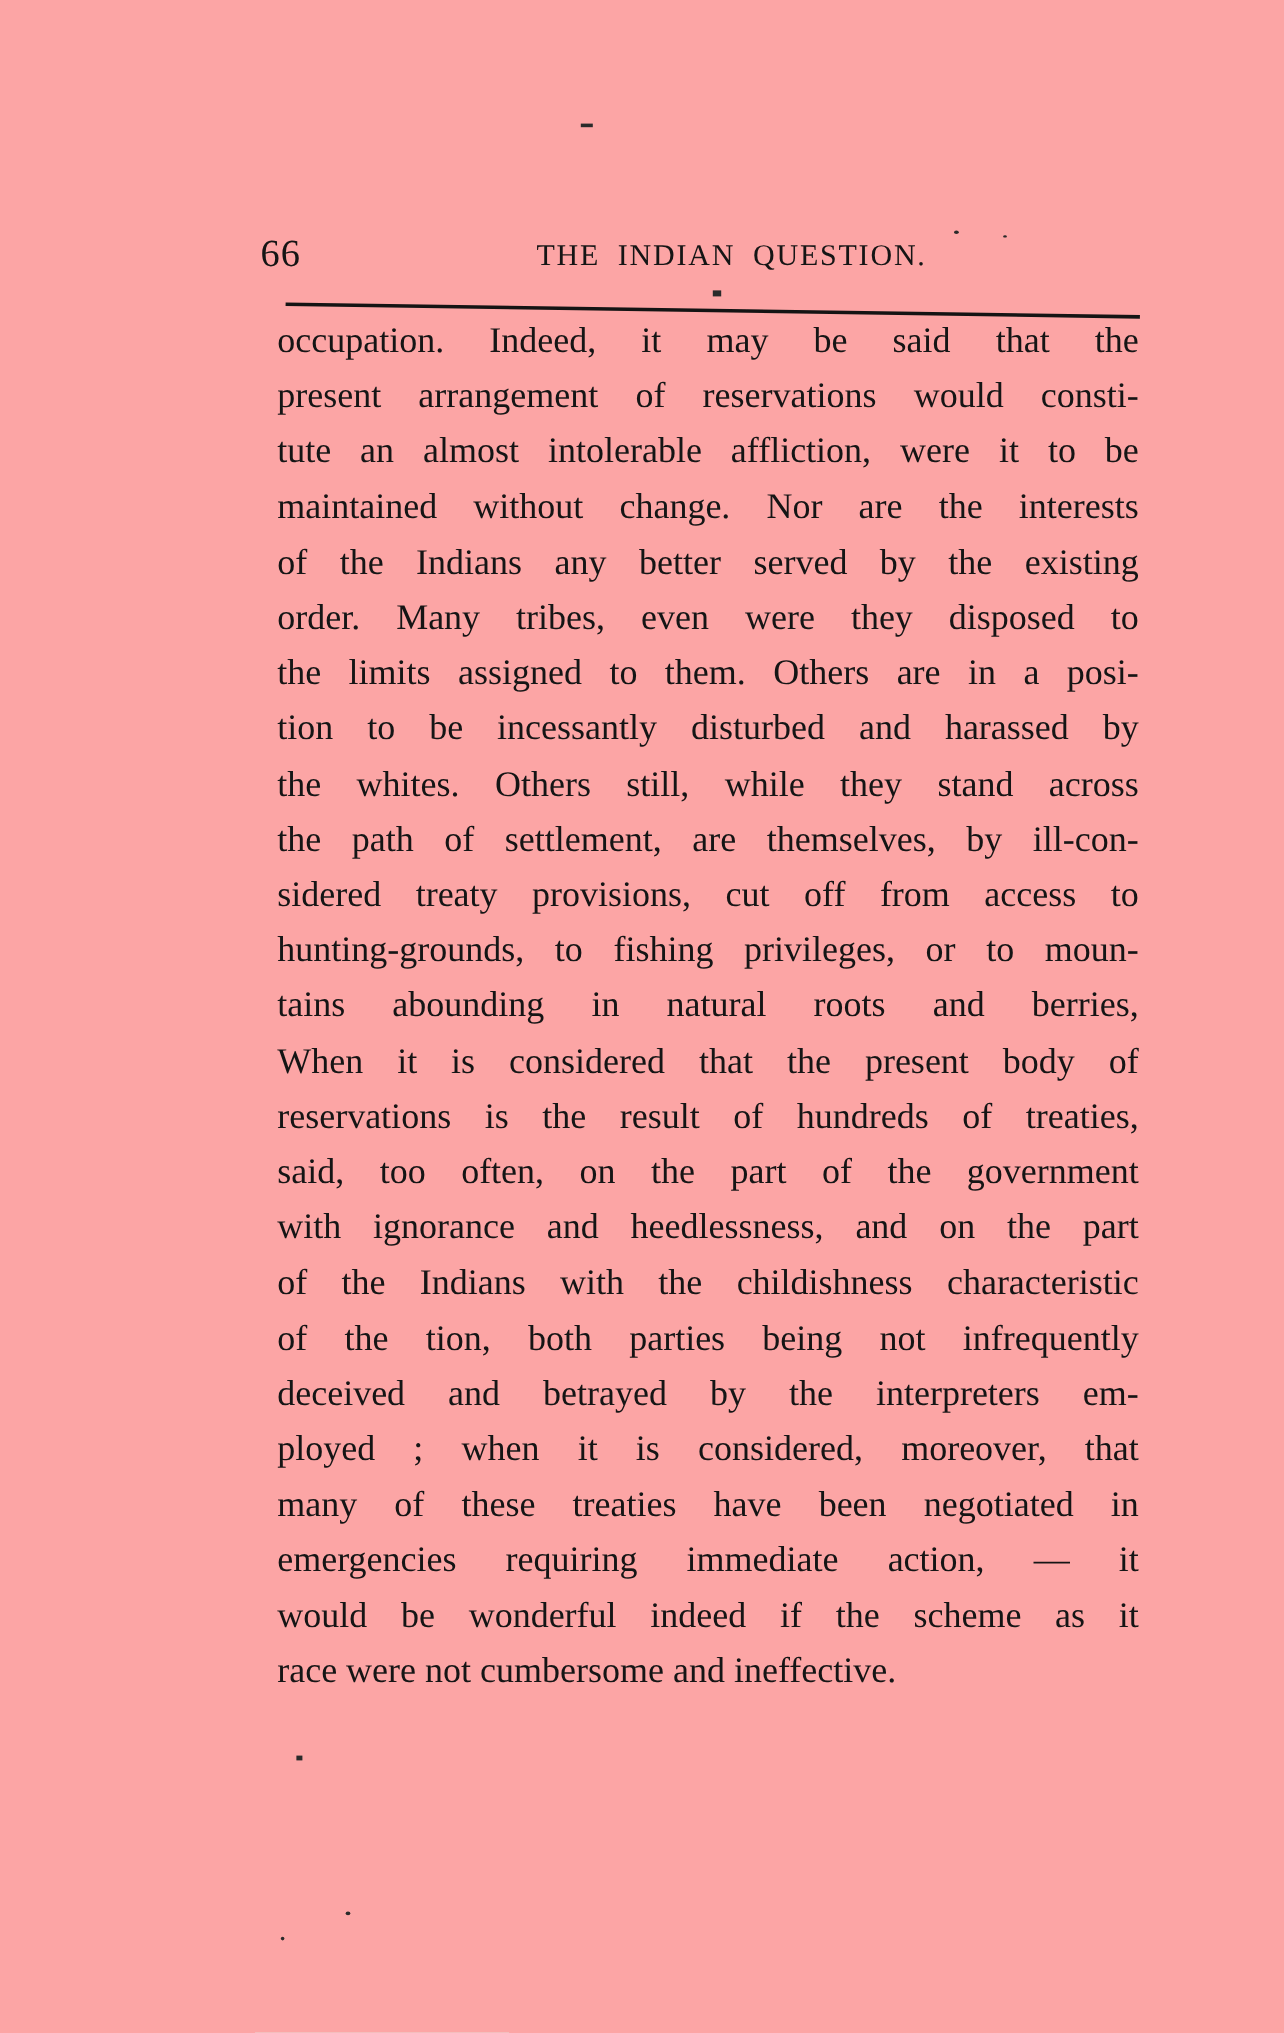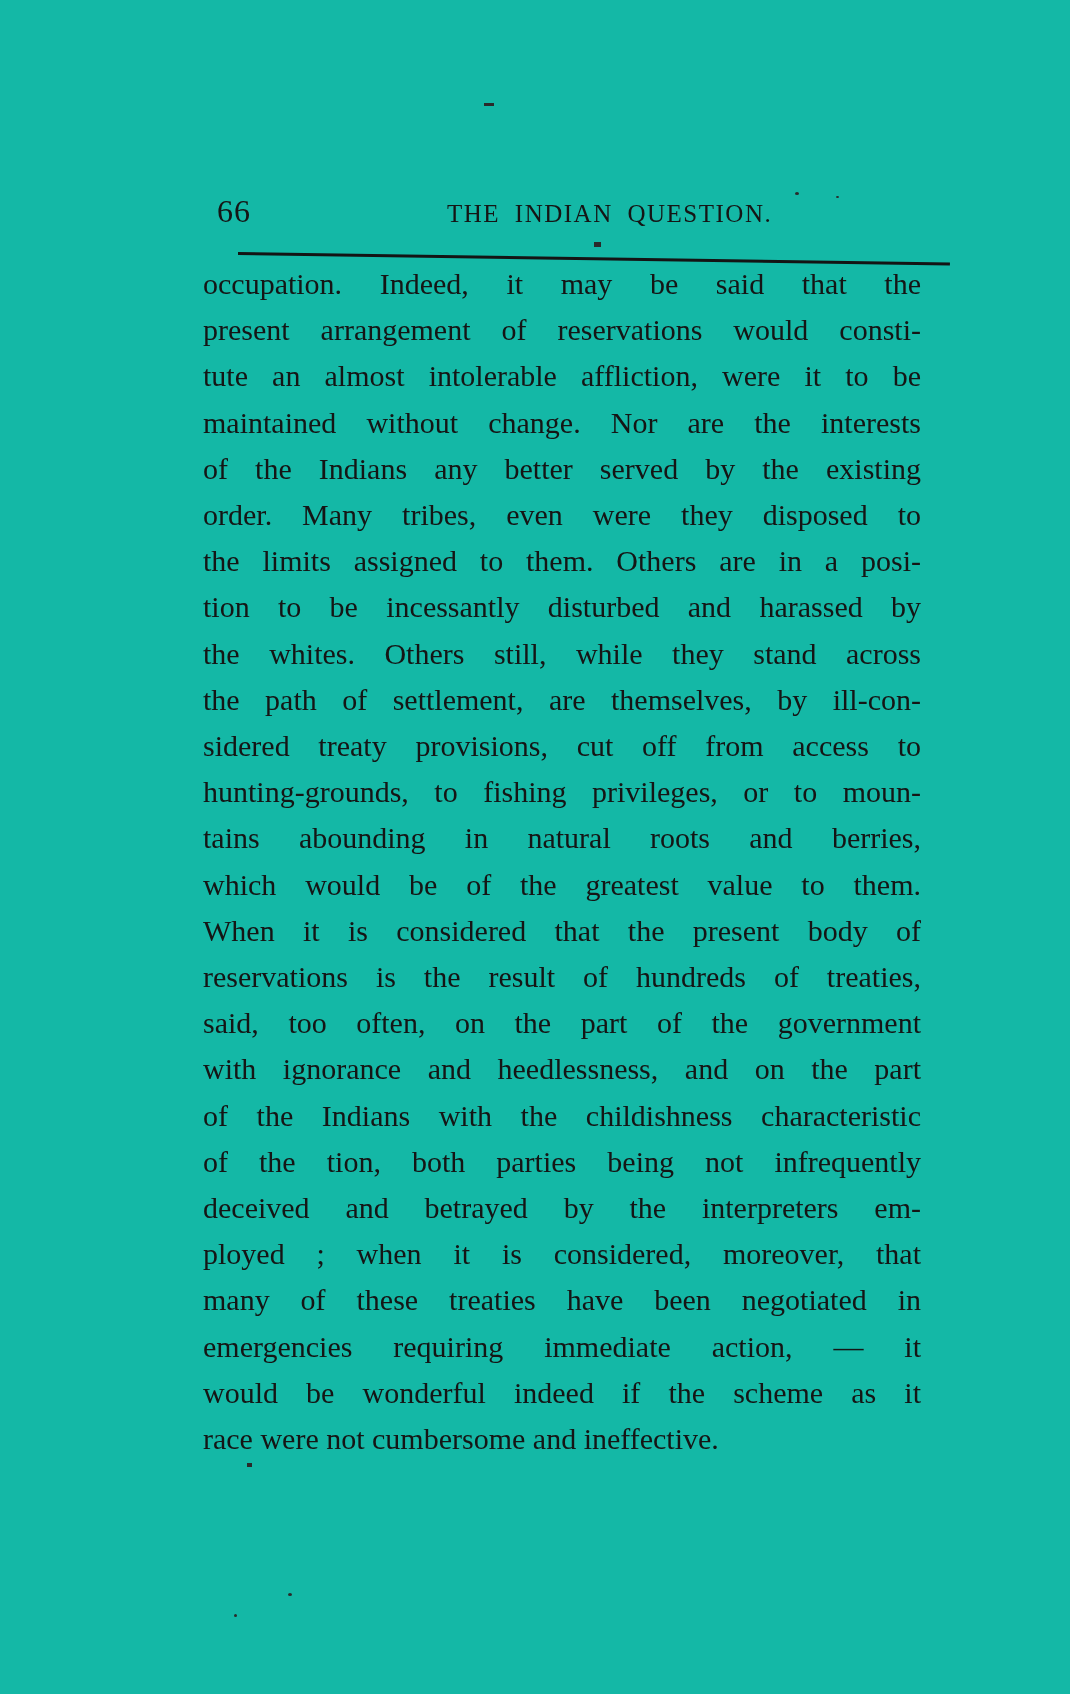--- a/index.html
+++ b/index.html
@@ -4,21 +4,21 @@
 <style>
   html, body {
     margin: 0;
     padding: 0;
     background: #e8e8e8;
   }
   .page {
     position: relative;
     width: 1070px;
     height: 1694px;
-    background: #14b8a6;
+    background: #fca5a5;
     overflow: hidden;
     font-family: "Liberation Serif", "DejaVu Serif", serif;
     color: #151515;
   }
   .page-number {
     position: absolute;
     left: 217px;
     top: 193px;
     font-size: 32px;
     letter-spacing: 1px;
@@ -38,21 +38,21 @@
     left: 238px;
     top: 252px;
     width: 712px;
     height: 3px;
     background: #141414;
     transform: rotate(0.85deg);
     transform-origin: left center;
   }
   .page-body {
     position: absolute;
-    left: 203px;
+    left: 231px;
     top: 261px;
     width: 718px;
   }
   .text-line {
     font-size: 30px;
     line-height: 46.2px;
     text-align: justify;
     text-align-last: justify;
     white-space: normal;
   }
@@ -79,21 +79,20 @@
       <div class="text-line">maintained without change. Nor are the interests</div>
       <div class="text-line">of the Indians any better served by the existing</div>
       <div class="text-line">order. Many tribes, even were they disposed to</div>
       <div class="text-line">the limits assigned to them. Others are in a posi-</div>
       <div class="text-line">tion to be incessantly disturbed and harassed by</div>
       <div class="text-line">the whites. Others still, while they stand across</div>
       <div class="text-line">the path of settlement, are themselves, by ill-con-</div>
       <div class="text-line">sidered treaty provisions, cut off from access to</div>
       <div class="text-line">hunting-grounds, to fishing privileges, or to moun-</div>
       <div class="text-line">tains abounding in natural roots and berries,</div>
-      <div class="text-line">which would be of the greatest value to them.</div>
       <div class="text-line">When it is considered that the present body of</div>
       <div class="text-line">reservations is the result of hundreds of treaties,</div>
       <div class="text-line">said, too often, on the part of the government</div>
       <div class="text-line">with ignorance and heedlessness, and on the part</div>
       <div class="text-line">of the Indians with the childishness characteristic</div>
       <div class="text-line">of the tion, both parties being not infrequently</div>
       <div class="text-line">deceived and betrayed by the interpreters em-</div>
       <div class="text-line">ployed ; when it is considered, moreover, that</div>
       <div class="text-line">many of these treaties have been negotiated in</div>
       <div class="text-line">emergencies requiring immediate action, — it</div>

